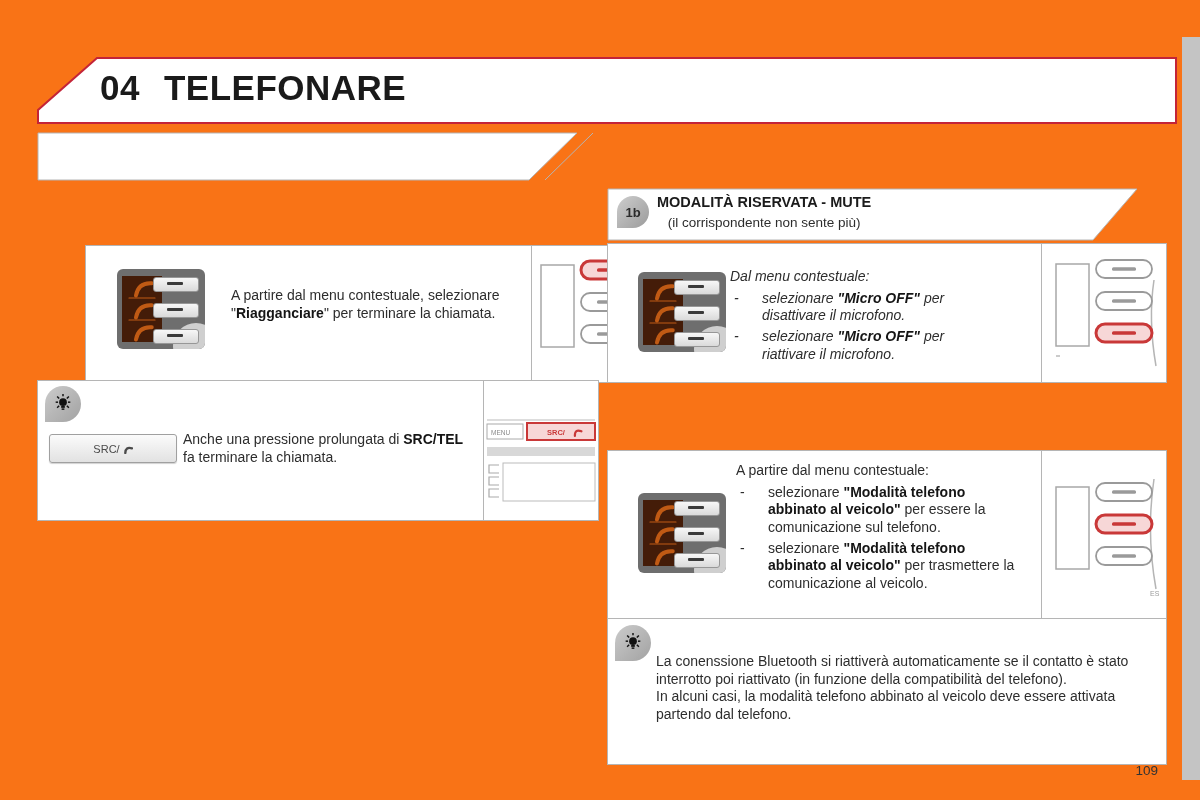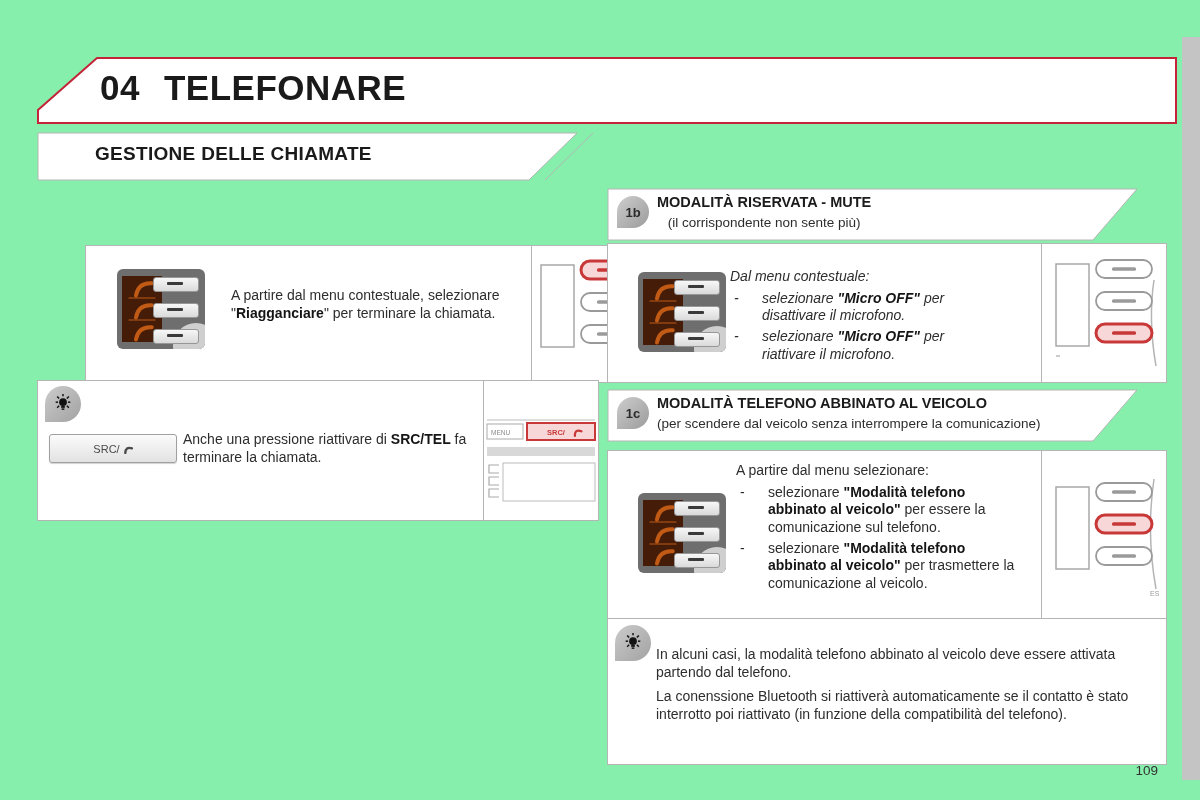--- a/index.html
+++ b/index.html
@@ -1,16 +1,16 @@
 <!DOCTYPE html>
 <html><head>
 <meta charset="utf-8">
 <style>
   html,body{margin:0;padding:0;background:#fff;}
-  .page{position:relative;width:1200px;height:800px;background:#86efac;overflow:hidden;
+  .page{position:relative;width:1200px;height:800px;background:#f97316;overflow:hidden;
         font-family:"Liberation Sans", sans-serif;color:#2d2d2d;}
   .abs{position:absolute;}
   svg text{font-family:"Liberation Sans", sans-serif;}
 
   
   .sidebar{position:absolute;right:0;top:37px;width:18px;height:743px;background:#c4c4c4;}
 
   
   .chapter-header{left:37px;top:57px;width:1141px;height:68px;}
   .chapter-text{position:absolute;left:63px;top:11px;font-size:35px;font-weight:bold;color:#1a1a1a;letter-spacing:.5px;}
@@ -70,21 +70,20 @@
     <div class="chapter-text">
       <span class="num">04</span><span>TELEFONARE</span>
     </div>
   </div>
 
   <div class="abs" style="left:37px;top:132px;width:562px;height:49px;">
     <svg width="562" height="49">
       <polygon points="1,1 540,1 492,48 1,48" fill="#ffffff" stroke="#b5b5b5" stroke-width="1"></polygon>
       <line x1="508" y1="48" x2="556" y2="1" stroke="#b5b5b5" stroke-width="1"></line>
     </svg>
-    <div class="banner-text">GESTIONE DELLE CHIAMATE</div>
   </div>
 
 
   <div class="cbox" style="left:37px;top:245px;width:560px;height:136px;margin-left:48px;">
     <div class="vdiv" style="left:445px;"></div>
 
     <div class="ctx-menu" style="left:31px;top:23px;">
       <div class="ctx-curve"></div>
       <div class="ctx-screen">
         <svg width="40" height="66">
@@ -147,21 +146,21 @@
 
     <div class="src-btn" style="left:11px;top:53px;">
       <span>SRC/</span>
       <svg width="11" height="10" viewBox="0 0 16 14">
         <g transform="rotate(-35 8 7)">
             <path d="M2,10 Q8,2 14,10" stroke="#4a4a4a" stroke-width="3.4" fill="none" stroke-linecap="round"></path>
           </g>
       </svg>
     </div>
     <div class="body-text abs" style="left:145px;top:50px;width:286px;">
-      <span>Anche una pressione riattivare di </span><span class="b">SRC/TEL</span><span> fa terminare la chiamata.</span>
+      <span>Anche una pressione prolungata di </span><span class="b">SRC/TEL</span><span> fa terminare la chiamata.</span>
     </div>
 
     <div class="abs" style="left:447px;top:36px;">
       <svg width="112" height="90">
         <line x1="2" y1="3" x2="110" y2="3" stroke="#bbb" stroke-width="1"></line>
         <rect x="2" y="7" width="36" height="15" fill="#fff" stroke="#aaa" stroke-width="1"></rect>
         <text x="6" y="18" font-size="6.5" fill="#8a8a8a">MENU</text>
         <rect x="42" y="6" width="68" height="17" fill="#f7d7d7" stroke="#c93838" stroke-width="2"></rect>
         <text x="62" y="18" font-size="7.5" font-weight="bold" fill="#c93838">SRC/</text>
         <g transform="rotate(-35 92 15)">
@@ -234,30 +233,20 @@
         <rect x="64" y="17.2" width="24" height="3.6" rx="1.5" fill="#9a9a9a"></rect>
         <rect x="48" y="42" width="56" height="18" rx="9" fill="#fff" stroke="#9a9a9a" stroke-width="1.8"></rect>
         <rect x="64" y="49.2" width="24" height="3.6" rx="1.5" fill="#9a9a9a"></rect>
         <rect x="48" y="74" width="56" height="18" rx="9" fill="#f7d7d7" stroke="#c93838" stroke-width="3"></rect>
         <rect x="64" y="81.2" width="24" height="3.6" rx="1.5" fill="#c93838"></rect>
         <line x1="8" y1="106" x2="12" y2="106" stroke="#a8a8a8" stroke-width="1.2"></line>
       </svg>
     </div>
   </div>
 
-  <div class="abs" style="left:607px;top:389px;width:558px;height:53px;">
-    <svg width="558" height="53">
-      <polygon points="1,1 530,1 486,52 1,52" fill="#ffffff" stroke="#b5b5b5" stroke-width="1"></polygon>
-    </svg>
-    <div class="badge" style="left:10px;top:8px;">1c</div>
-    <div class="abs" style="left:50px;top:6px;">
-      <div class="hdr-title">MODALITÀ TELEFONO ABBINATO AL VEICOLO</div>
-      <div class="hdr-sub">(per scendere dal veicolo senza interrompere la comunicazione)</div>
-    </div>
-  </div>
 
   <div class="cbox" style="left:607px;top:450px;width:558px;height:168px;">
     <div class="vdiv" style="left:433px;"></div>
     <div class="ctx-menu" style="left:30px;top:42px;">
       <div class="ctx-curve"></div>
       <div class="ctx-screen">
         <svg width="40" height="66">
           <g stroke="#c05a14" fill="none" stroke-linecap="round">
             <g transform="rotate(-38 20 11)">
                 <path d="M10,14 Q20,5 30,14" stroke-width="4"></path>
@@ -271,21 +260,21 @@
                 <path d="M10,58 Q20,49 30,58" stroke-width="4"></path>
               </g>
           </g>
         </svg>
       </div>
       <div class="ctx-btn" style="top:8px;"></div>
       <div class="ctx-btn" style="top:34px;"></div>
       <div class="ctx-btn" style="top:60px;"></div>
     </div>
     <div class="body-text abs" style="left:128px;top:11px;width:300px;">
-      <div>A partire dal menu selezionare:</div>
+      <div>A partire dal menu contestuale:</div>
       <div class="bullet" style="margin-top:4px;">
         <span class="dash">-</span>
         <span style="width:252px;"><span>selezionare </span><span class="b">"Modalità telefono abbinato al veicolo"</span><span> per essere la comunicazione sul telefono.</span></span>
       </div>
       <div class="bullet" style="margin-top:3px;">
         <span class="dash">-</span>
         <span style="width:252px;"><span>selezionare </span><span class="b">"Modalità telefono abbinato al veicolo"</span><span> per trasmettere la comunicazione al veicolo.</span></span>
       </div>
     </div>
 
@@ -315,20 +304,20 @@
             <line x1="4" y1="10" x2="6.6" y2="10"></line>
           <line x1="17.4" y1="10" x2="20" y2="10"></line>
             <line x1="5.6" y1="3.8" x2="7.8" y2="6"></line>
           <line x1="16.2" y1="6" x2="18.4" y2="3.8"></line>
             <line x1="5.6" y1="16" x2="7.8" y2="13.8"></line>
           <line x1="16.2" y1="13.8" x2="18.4" y2="16"></line>
         </g>
       </svg>
     </div>
     <div class="body-text abs" style="left:48px;top:27px;width:494px;">
+      <div style="margin-top:7px;">La conenssione Bluetooth si riattiverà automaticamente se il contatto è stato interrotto poi riattivato (in funzione della compatibilità del telefono).</div>
       <div>In alcuni casi, la modalità telefono abbinato al veicolo deve essere attivata partendo dal telefono.</div>
-      <div style="margin-top:7px;">La conenssione Bluetooth si riattiverà automaticamente se il contatto è stato interrotto poi riattivato (in funzione della compatibilità del telefono).</div>
     </div>
   </div>
 
   <div class="page-number">109</div>
 
 </div>
 
 </body></html>

